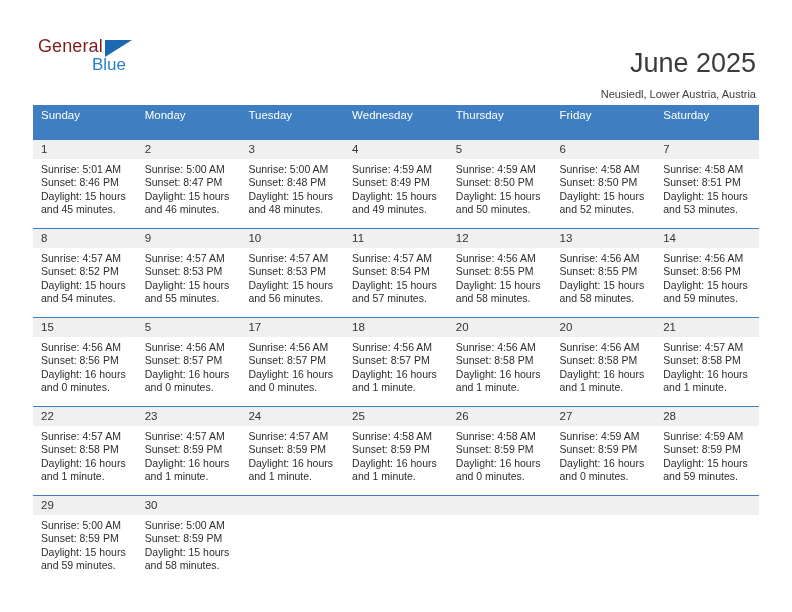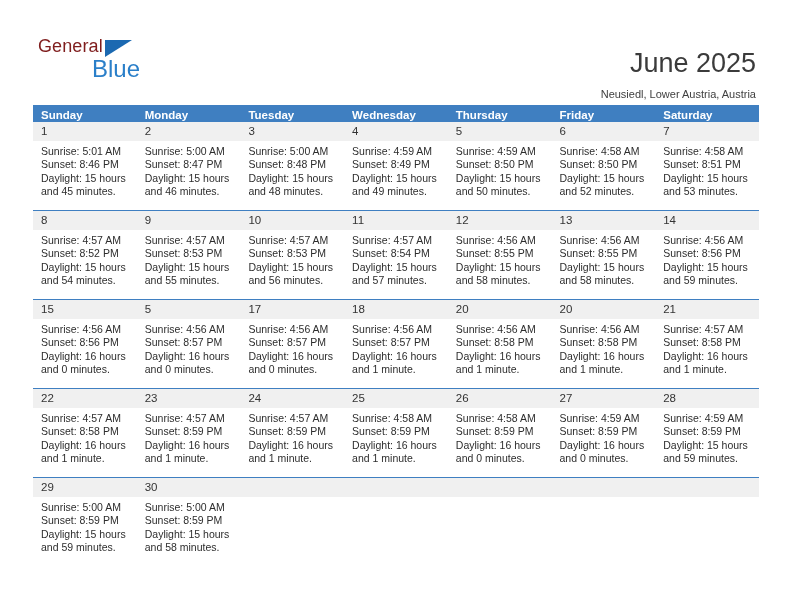--- a/index.html
+++ b/index.html
@@ -52,21 +52,21 @@
     top: 4px;
     width: 0;
     height: 0;
     border-left: 27px solid #1b69b1;
     border-bottom: 17px solid transparent;
   }
   .logo-blue {
     position: absolute;
     left: 54px;
     top: 19px;
-    font-size: 24px;
+    font-size: 17px;
     color: #2a7fc9;
     font-family: "Liberation Sans", sans-serif;
   }
   .title {
     position: absolute;
     right: 36px;
     top: 32px;
     font-size: 27px;
     color: #3b3b3b;
     font-weight: normal;
@@ -95,23 +95,23 @@
   }
   table.cal {
     border-collapse: collapse;
     width: 726px;
     table-layout: fixed;
   }
   table.cal th {
     background: #3f7fc1;
     color: #ffffff;
     font-size: 11.5px;
-    font-weight: bold;
+    font-weight: normal;
     text-align: left;
-    padding: 4px 0 0 8px;
+    padding: 4px 0 18px 8px;
     height: 11px;
     font-family: "Liberation Sans", sans-serif;
     border: none;
   }
   table.cal td {
     vertical-align: top;
     padding: 0;
     border: none;
     width: 103.7px;
   }

